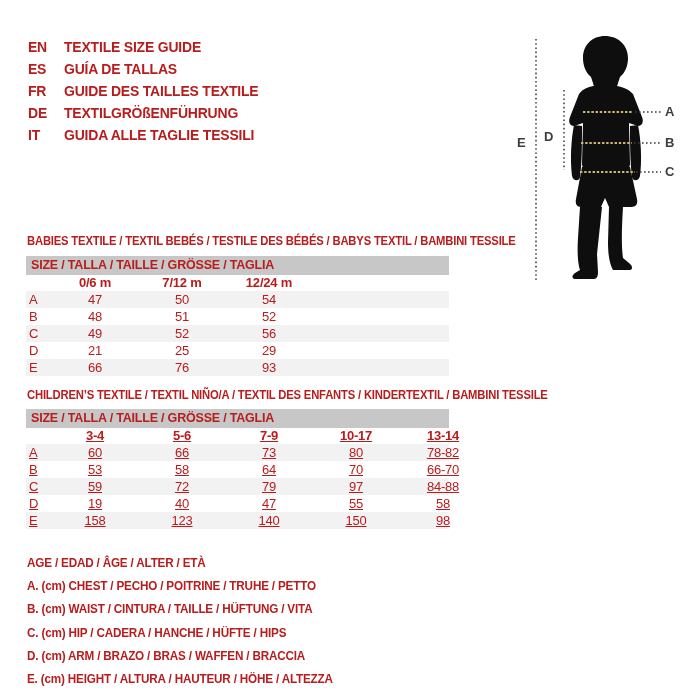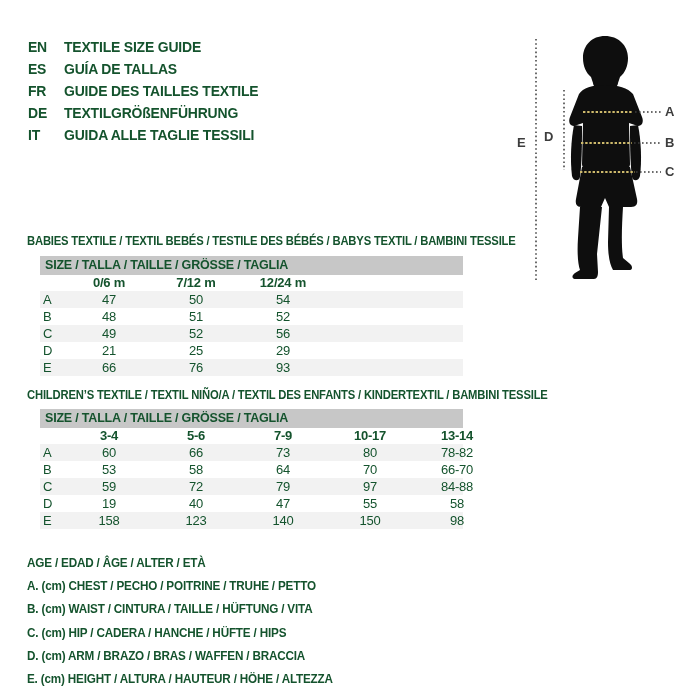--- a/index.html
+++ b/index.html
@@ -1,45 +1,45 @@
 <!DOCTYPE html>
 <html><head>
 <meta charset="utf-8">
 <style>
   html,body { margin:0; padding:0; background:#ffffff; }
   .page {
     position:relative; width:700px; height:700px; background:#ffffff;
-    font-family:"Liberation Sans","DejaVu Sans",sans-serif; color:#14532d;
+    font-family:"Liberation Sans","DejaVu Sans",sans-serif; color:#b91c1c;
     overflow:hidden;
   }
   
   .langs {
     position:absolute; left:28px; top:36px;
     font-size:15.5px; font-weight:700; letter-spacing:-0.2px;
     transform:scaleX(0.9); transform-origin:left top; white-space:nowrap;
   }
   .lang-row { display:flex; height:22px; line-height:22px; }
   .lang-code { width:40px; }
   
   .section-title {
     position:absolute; left:27px;
     font-size:12.5px; font-weight:700; letter-spacing:-0.2px;
     transform:scaleX(0.9); transform-origin:left top; white-space:nowrap;
   }
   
-  .size-table { position:absolute; left:40px; width:423px; }
+  .size-table { position:absolute; left:26px; width:423px; }
   .size-bar {
     height:19px; line-height:19px; background:#c7c7c7;
     font-size:12.5px; font-weight:700; letter-spacing:-0.2px; padding-left:5px;
     box-sizing:border-box;
   }
   .grid-row { display:grid; height:17px; line-height:17px; font-size:13px; letter-spacing:-0.2px;gap:9px; }
   .grid-row.head { font-weight:700; height:16px; line-height:16px; }
   .b-cols { grid-template-columns:21px 78px 78px 78px 1fr; }
-  .c-cols { grid-template-columns:21px 78px 78px 78px 78px 78px 1fr; }
+  .c-cols { grid-template-columns:21px 78px 78px 78px 78px 78px 1fr;text-decoration:underline; }
   .grid-row .cell { text-align:center; overflow:hidden; }
   .grid-row .cell.label { text-align:left; padding-left:3px; }
   .grid-row.alt { background:#f2f2f2; }
   
   .legend {
     position:absolute; left:27px; top:551px;
     font-size:13px; font-weight:700; letter-spacing:-0.2px; line-height:23.2px;
     transform:scaleX(0.9); transform-origin:left top; white-space:nowrap;
   }
   

